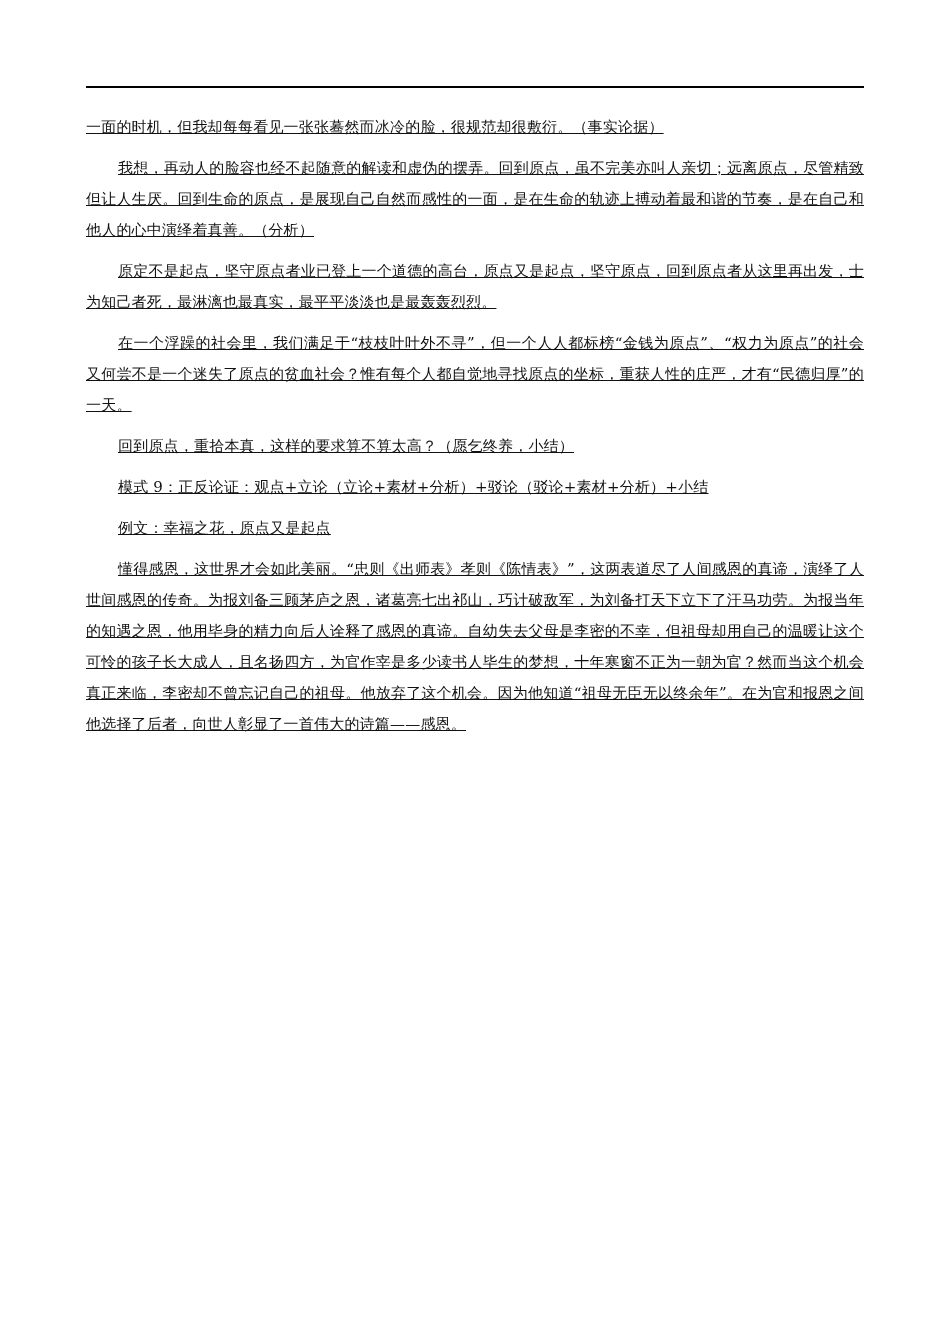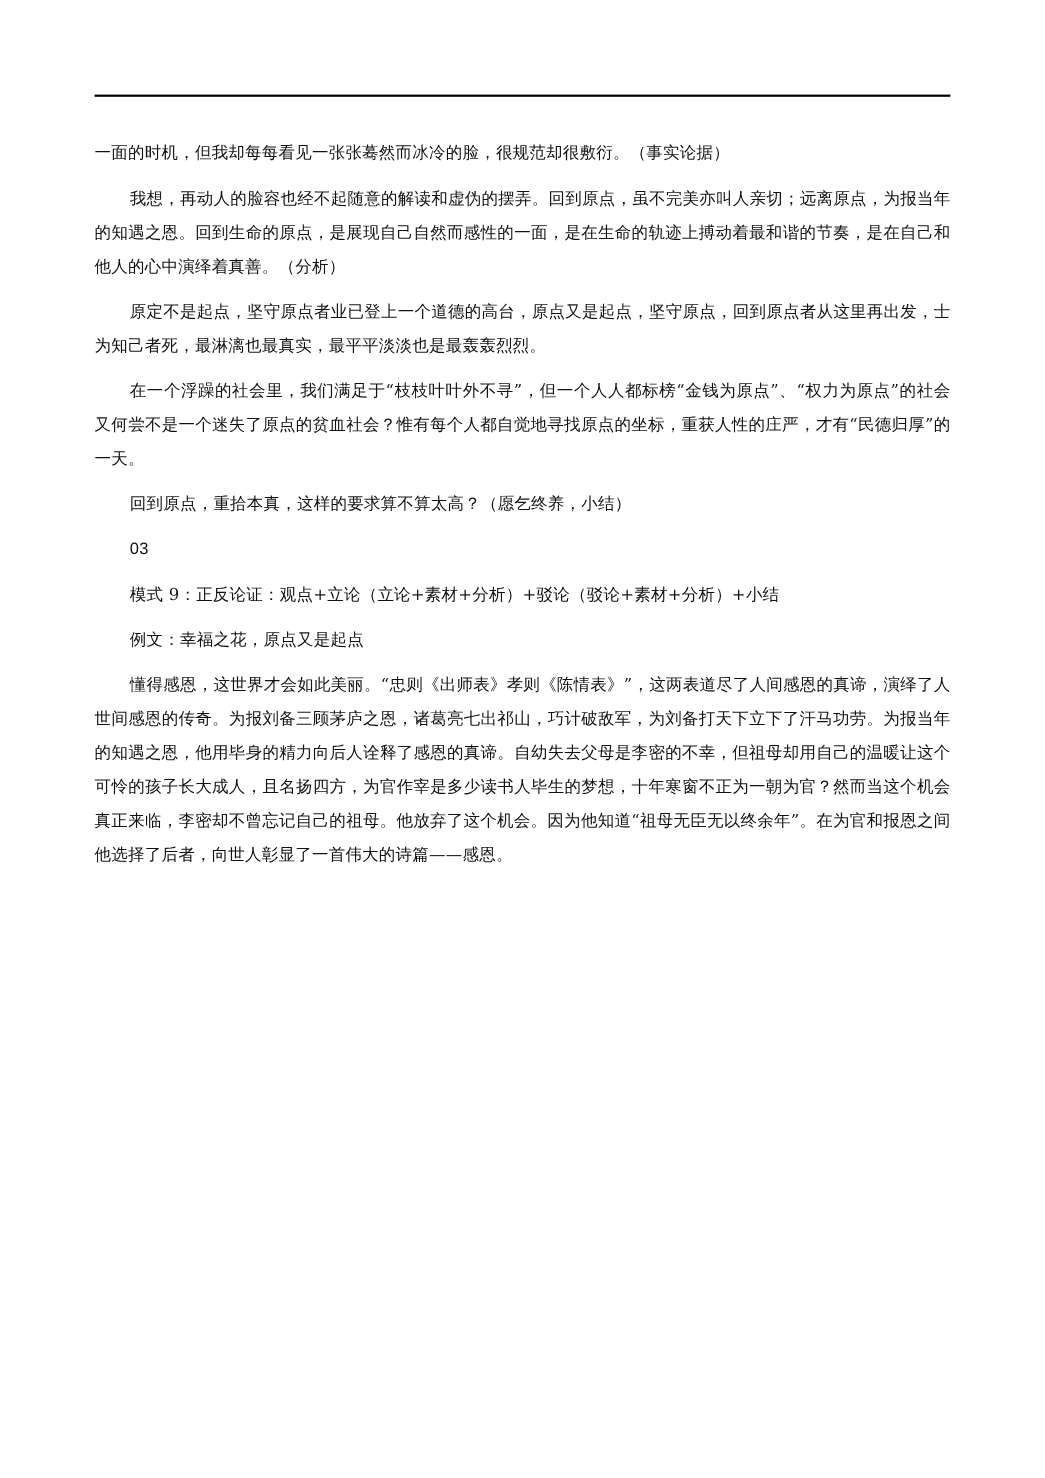--- a/index.html
+++ b/index.html
@@ -1,35 +1,34 @@
 <!DOCTYPE html>
 <html><head>
 <meta charset="utf-8">
 <style>
   html, body { margin: 0; padding: 0; background: #ffffff; }
   body { width: 950px; height: 1344px; position: relative; overflow: hidden;
          font-family: "DejaVu Serif", "Liberation Serif", serif; color: #111; }
   .rule { position: absolute; left: 86px; top: 86px; width: 778px; height: 0;
           border-top: 2px solid #000; }
-  .content { position: absolute; left: 86px; top: 124px; width: 778px; }
+  .content { position: absolute; left: 86px; top: 112px; width: 778px; text-decoration: underline; }
   .para { font-size: 15px; line-height: 31px; margin: 0 0 10px 0;
           text-align: justify; letter-spacing: 0.2px; }
   .para.indent { text-indent: 32px; }
   .para.lead { padding-left: 32px; }
   .para.cont { text-indent: 0; }
   .sans { font-family: "Liberation Sans", "DejaVu Sans", sans-serif; }
 </style>
 </head>
 <body>
 
 <div class="rule"></div>
 
 <div class="content">
   <p class="para cont">一面的时机，但我却每每看见一张张蓦然而冰冷的脸，很规范却很敷衍。（事实论据）</p>
-  <p class="para indent">我想，再动人的脸容也经不起随意的解读和虚伪的摆弄。回到原点，虽不完美亦叫人亲切；远离原点，为报当年的知遇之恩。回到生命的原点，是展现自己自然而感性的一面，是在生命的轨迹上搏动着最和谐的节奏，是在自己和他人的心中演绎着真善。（分析）</p>
+  <p class="para indent">我想，再动人的脸容也经不起随意的解读和虚伪的摆弄。回到原点，虽不完美亦叫人亲切；远离原点，尽管精致但让人生厌。回到生命的原点，是展现自己自然而感性的一面，是在生命的轨迹上搏动着最和谐的节奏，是在自己和他人的心中演绎着真善。（分析）</p>
   <p class="para indent">原定不是起点，坚守原点者业已登上一个道德的高台，原点又是起点，坚守原点，回到原点者从这里再出发，士为知己者死，最淋漓也最真实，最平平淡淡也是最轰轰烈烈。</p>
   <p class="para indent">在一个浮躁的社会里，我们满足于“枝枝叶叶外不寻”，但一个人人都标榜“金钱为原点”、“权力为原点”的社会又何尝不是一个迷失了原点的贫血社会？惟有每个人都自觉地寻找原点的坐标，重获人性的庄严，才有“民德归厚”的一天。</p>
   <p class="para lead">回到原点，重拾本真，这样的要求算不算太高？（愿乞终养，小结）</p>
-  <p class="para lead sans">03</p>
   <p class="para lead">模式 9：正反论证：观点+立论（立论+素材+分析）+驳论（驳论+素材+分析）+小结</p>
   <p class="para lead">例文：幸福之花，原点又是起点</p>
   <p class="para indent">懂得感恩，这世界才会如此美丽。“忠则《出师表》孝则《陈情表》”，这两表道尽了人间感恩的真谛，演绎了人世间感恩的传奇。为报刘备三顾茅庐之恩，诸葛亮七出祁山，巧计破敌军，为刘备打天下立下了汗马功劳。为报当年的知遇之恩，他用毕身的精力向后人诠释了感恩的真谛。自幼失去父母是李密的不幸，但祖母却用自己的温暖让这个可怜的孩子长大成人，且名扬四方，为官作宰是多少读书人毕生的梦想，十年寒窗不正为一朝为官？然而当这个机会真正来临，李密却不曾忘记自己的祖母。他放弃了这个机会。因为他知道“祖母无臣无以终余年”。在为官和报恩之间他选择了后者，向世人彰显了一首伟大的诗篇——感恩。</p>
 </div>
 
 </body></html>

